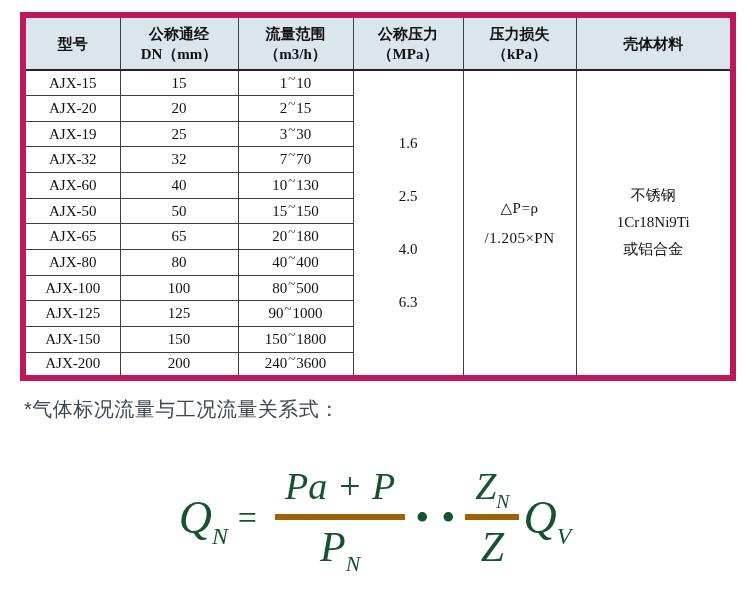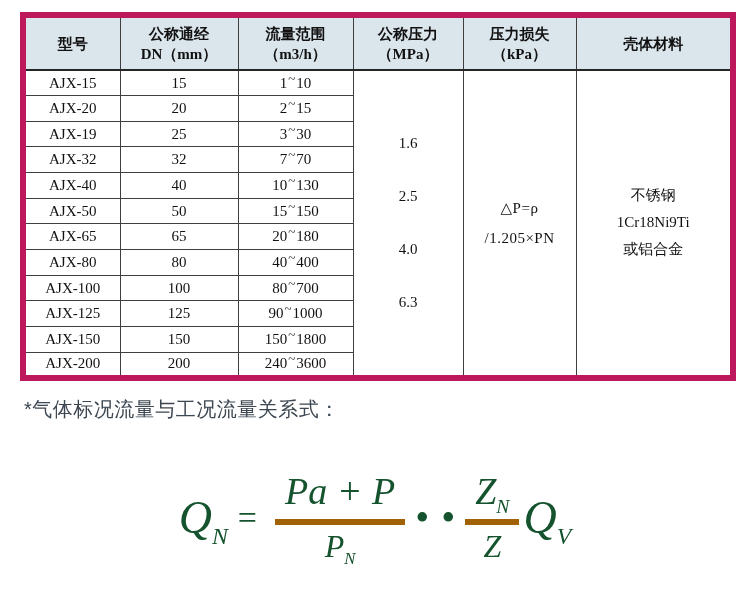--- a/index.html
+++ b/index.html
@@ -106,21 +106,21 @@
     margin: 0 4px;
   }
   .frac .num {
     font-size: 38px;
     line-height: 1.05;
     padding: 0 10px 7px;
     border-bottom: 6px solid #a16207;
     white-space: nowrap;
   }
   .frac .den {
-    font-size: 32px;
+    font-size: 42px;
     line-height: 1.05;
     padding-top: 5px;
     white-space: nowrap;
   }
   .f-dot {
     font-style: normal;
     font-size: 40px;
     line-height: 1;
     margin: 0 6px;
   }
@@ -201,21 +201,21 @@
         <td>AJX-19</td>
         <td>25</td>
         <td><span>3</span><span class="tilde">~</span><span>30</span></td>
       </tr>
       <tr>
         <td>AJX-32</td>
         <td>32</td>
         <td><span>7</span><span class="tilde">~</span><span>70</span></td>
       </tr>
       <tr>
-        <td>AJX-40</td>
+        <td>AJX-60</td>
         <td>40</td>
         <td><span>10</span><span class="tilde">~</span><span>130</span></td>
       </tr>
       <tr>
         <td>AJX-50</td>
         <td>50</td>
         <td><span>15</span><span class="tilde">~</span><span>150</span></td>
       </tr>
       <tr>
         <td>AJX-65</td>
@@ -223,21 +223,21 @@
         <td><span>20</span><span class="tilde">~</span><span>180</span></td>
       </tr>
       <tr>
         <td>AJX-80</td>
         <td>80</td>
         <td><span>40</span><span class="tilde">~</span><span>400</span></td>
       </tr>
       <tr>
         <td>AJX-100</td>
         <td>100</td>
-        <td><span>80</span><span class="tilde">~</span><span>700</span></td>
+        <td><span>80</span><span class="tilde">~</span><span>500</span></td>
       </tr>
       <tr>
         <td>AJX-125</td>
         <td>125</td>
         <td><span>90</span><span class="tilde">~</span><span>1000</span></td>
       </tr>
       <tr>
         <td>AJX-150</td>
         <td>150</td>
         <td><span>150</span><span class="tilde">~</span><span>1800</span></td>

